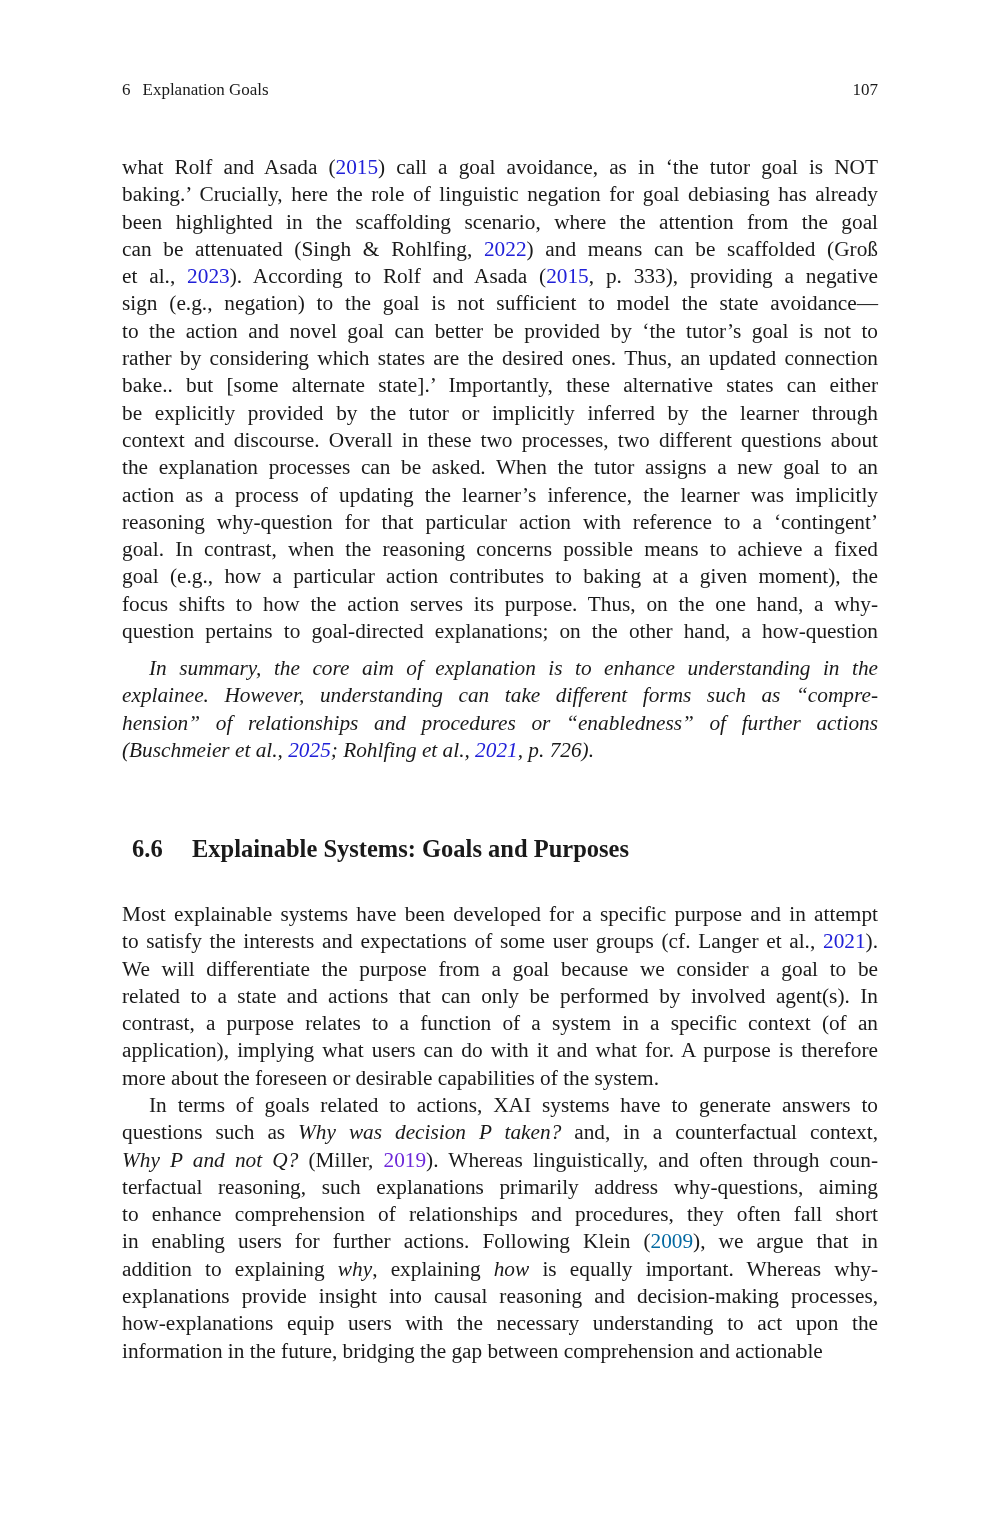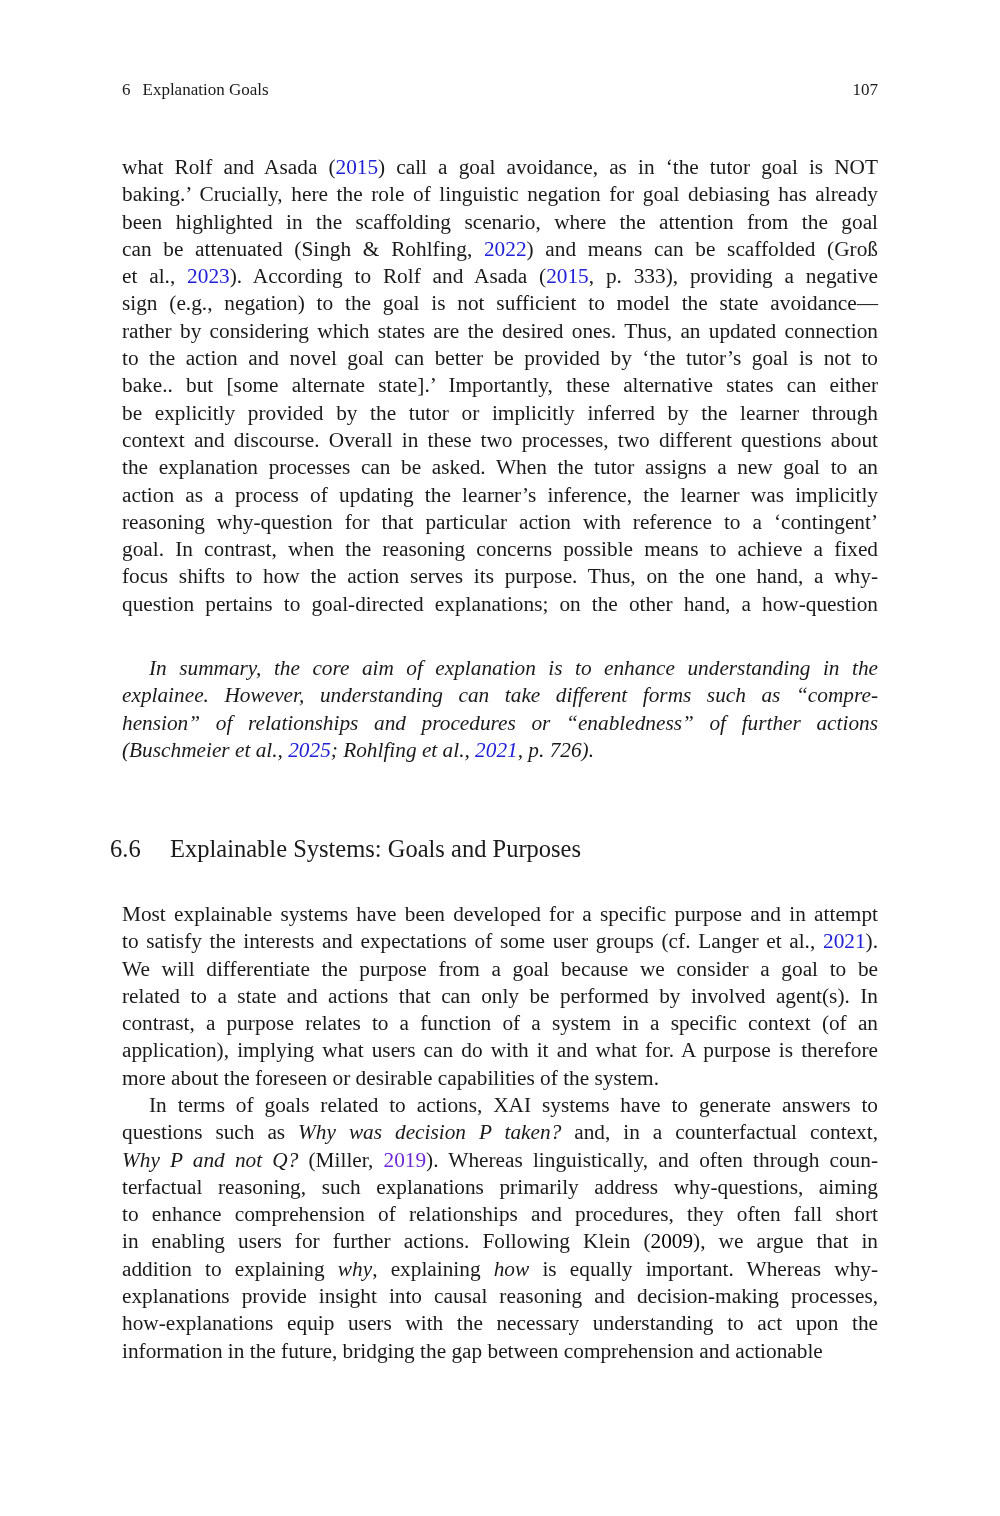--- a/index.html
+++ b/index.html
@@ -11,50 +11,51 @@
   .running-head .chap { position: absolute; left: 0; top: 0; }
   .running-head .chap .num { margin-right: 12px; }
   .running-head .folio { position: absolute; right: 0; top: 0; }
   .block { position: absolute; left: 122px; width: 756px; }
   .line { display: block; height: 27.3px; line-height: 27.3px; font-size: 21.3px;
           text-align: justify; text-align-last: justify; white-space: nowrap; overflow: visible; }
   .line.last { text-align-last: left; }
   .line.indent { text-indent: 27px; }
   .cite { color: #2020d8; }
   em { font-style: italic; }
-  .sec-head { position: absolute; left: 110px; top: 834px; font-size: 24.5px; font-weight: normal;
+  .sec-head { position: absolute; left: 132px; top: 834px; font-size: 24.5px; font-weight: bold;
               line-height: 30px; white-space: nowrap; }
   .sec-head .num { display: inline-block; width: 60px; }
 </style>
 </head>
 <body>
 
 <div class="page">
 
   <div class="running-head">
     <span class="chap"><span class="num">6</span><span>Explanation Goals</span></span>
     <span class="folio">107</span>
   </div>
 
   <div class="block" style="top:154px;">
       <span class="line"><span>what Rolf and Asada (</span><a class="cite" style="color: rgb(32, 32, 216);">2015</a><span>) call a goal avoidance, as in ‘the tutor goal is NOT</span></span>
       <span class="line"><span>baking.’ Crucially, here the role of linguistic negation for goal debiasing has already</span></span>
       <span class="line"><span>been highlighted in the scaffolding scenario, where the attention from the goal</span></span>
       <span class="line"><span>can be attenuated (Singh &amp; Rohlfing, </span><a class="cite" style="color: rgb(32, 32, 216);">2022</a><span>) and means can be scaffolded (Groß</span></span>
       <span class="line"><span>et al., </span><a class="cite" style="color: rgb(32, 32, 216);">2023</a><span>). According to Rolf and Asada (</span><a class="cite" style="color: rgb(32, 32, 216);">2015</a><span>, p. 333), providing a negative</span></span>
       <span class="line"><span>sign (e.g., negation) to the goal is not sufficient to model the state avoidance—</span></span>
+      <span class="line"><span>to the action and novel goal can better be provided by ‘the tutor’s goal is not to</span></span>
       <span class="line"><span>rather by considering which states are the desired ones. Thus, an updated connection</span></span>
-      <span class="line"><span>to the action and novel goal can better be provided by ‘the tutor’s goal is not to</span></span>
       <span class="line"><span>bake.. but [some alternate state].’ Importantly, these alternative states can either</span></span>
       <span class="line"><span>be explicitly provided by the tutor or implicitly inferred by the learner through</span></span>
       <span class="line"><span>context and discourse. Overall in these two processes, two different questions about</span></span>
       <span class="line"><span>the explanation processes can be asked. When the tutor assigns a new goal to an</span></span>
       <span class="line"><span>action as a process of updating the learner’s inference, the learner was implicitly</span></span>
       <span class="line"><span>reasoning why-question for that particular action with reference to a ‘contingent’</span></span>
       <span class="line"><span>goal. In contrast, when the reasoning concerns possible means to achieve a fixed</span></span>
+      <span class="line"><span>goal (e.g., how a particular action contributes to baking at a given moment), the</span></span>
       <span class="line"><span>focus shifts to how the action serves its purpose. Thus, on the one hand, a why-</span></span>
       <span class="line"><span>question pertains to goal-directed explanations; on the other hand, a how-question</span></span>
     </div>
   <div class="block" style="top:655px;font-style:italic;">
       <span class="line indent"><span>In summary, the core aim of explanation is to enhance understanding in the</span></span>
       <span class="line"><span>explainee. However, understanding can take different forms such as “compre-</span></span>
       <span class="line"><span>hension” of relationships and procedures or “enabledness” of further actions</span></span>
       <span class="line last"><span>(Buschmeier et al., </span><a class="cite" style="color: rgb(32, 32, 216);">2025</a><span>; Rohlfing et al., </span><a class="cite" style="color: rgb(32, 32, 216);">2021</a><span>, p. 726).</span></span>
     </div>
 
@@ -70,20 +71,20 @@
       <span class="line"><span>contrast, a purpose relates to a function of a system in a specific context (of an</span></span>
       <span class="line"><span>application), implying what users can do with it and what for. A purpose is therefore</span></span>
       <span class="line last"><span>more about the foreseen or desirable capabilities of the system.</span></span>
     </div>
   <div class="block" style="top:1092px;">
       <span class="line indent"><span>In terms of goals related to actions, XAI systems have to generate answers to</span></span>
       <span class="line"><span>questions such as </span><em>Why was decision P taken?</em><span> and, in a counterfactual context,</span></span>
       <span class="line"><em>Why P and not Q?</em><span> (Miller, </span><a class="cite" style="color: #6d28d9;">2019</a><span>). Whereas linguistically, and often through coun-</span></span>
       <span class="line"><span>terfactual reasoning, such explanations primarily address why-questions, aiming</span></span>
       <span class="line"><span>to enhance comprehension of relationships and procedures, they often fall short</span></span>
-      <span class="line"><span>in enabling users for further actions. Following Klein (</span><a class="cite" style="color: #000000;">2009</a><span>), we argue that in</span></span>
+      <span class="line"><span>in enabling users for further actions. Following Klein (</span><a class="cite" style="color: #0369a1;">2009</a><span>), we argue that in</span></span>
       <span class="line"><span>addition to explaining </span><em>why</em><span>, explaining </span><em>how</em><span> is equally important. Whereas why-</span></span>
       <span class="line"><span>explanations provide insight into causal reasoning and decision-making processes,</span></span>
       <span class="line"><span>how-explanations equip users with the necessary understanding to act upon the</span></span>
       <span class="line last"><span>information in the future, bridging the gap between comprehension and actionable</span></span>
     </div>
 
 </div>
 
 </body></html>

